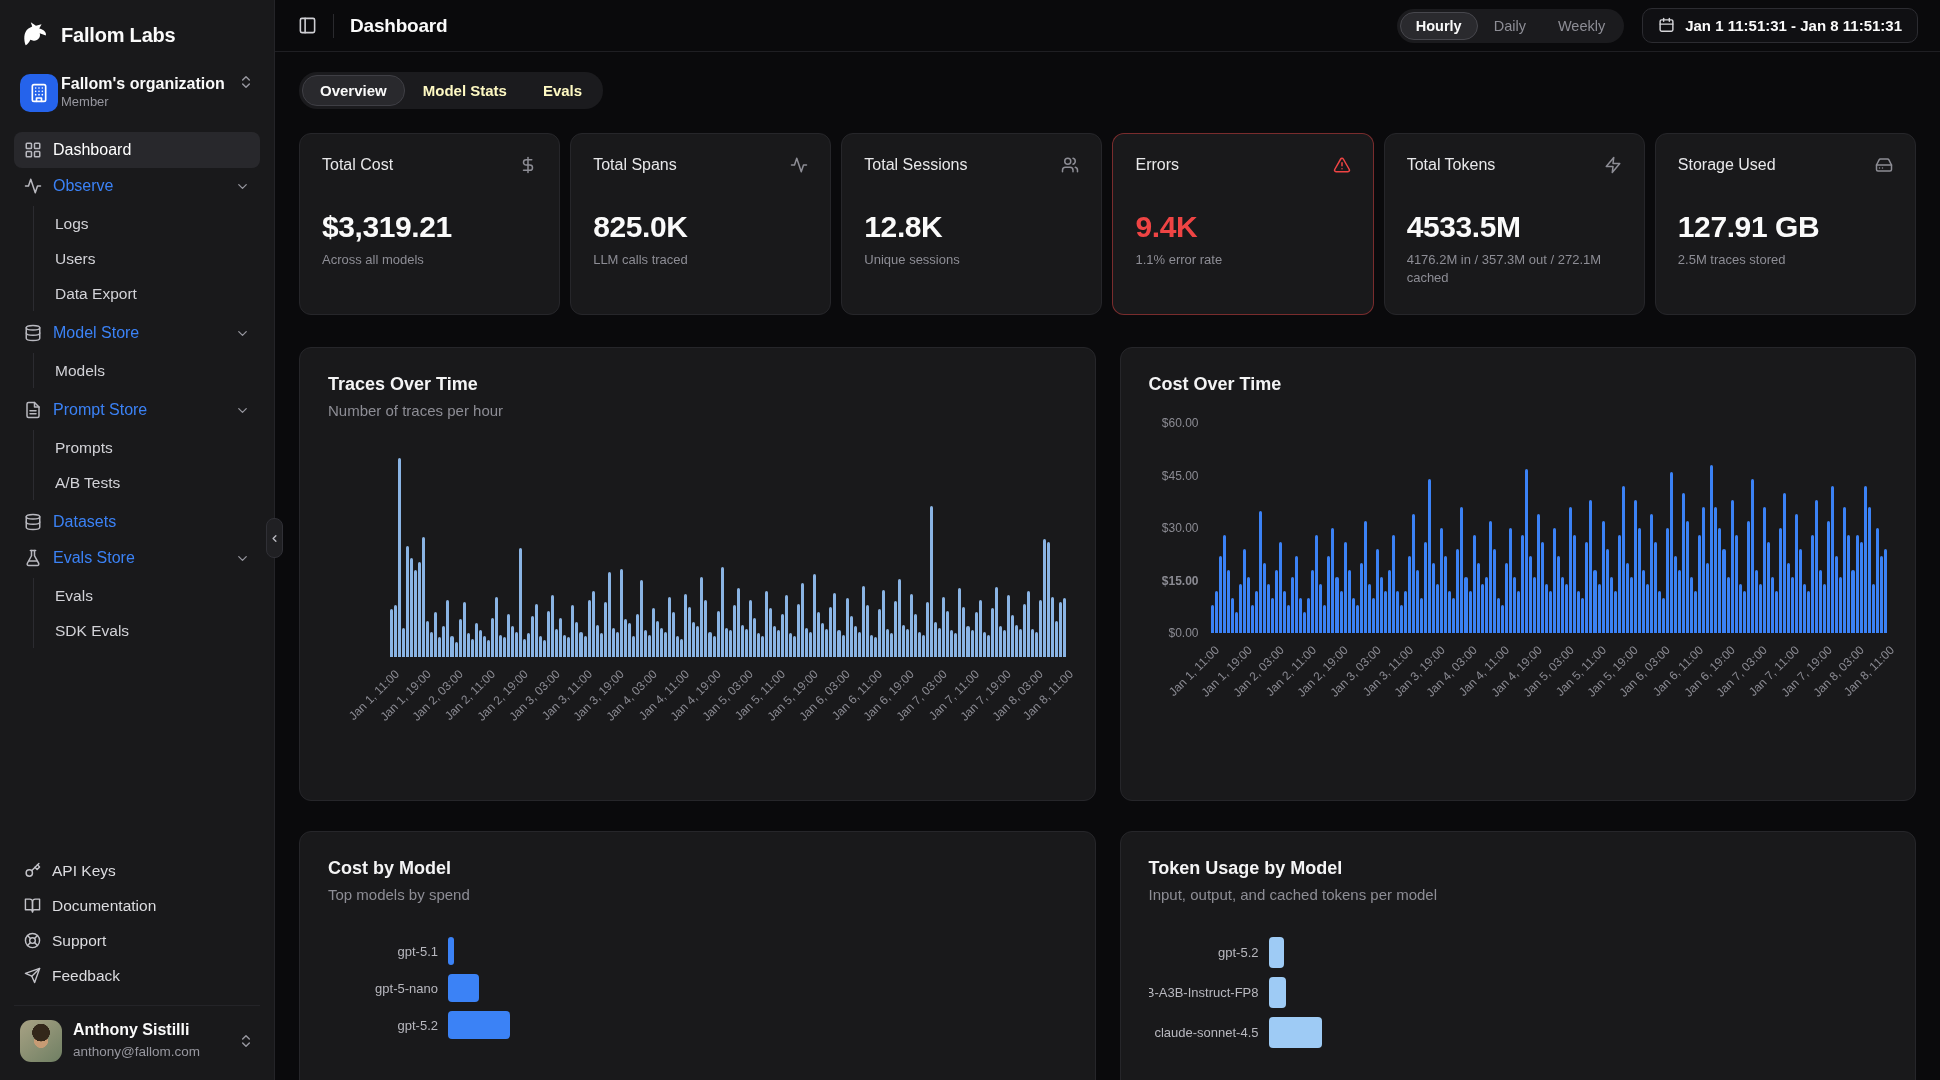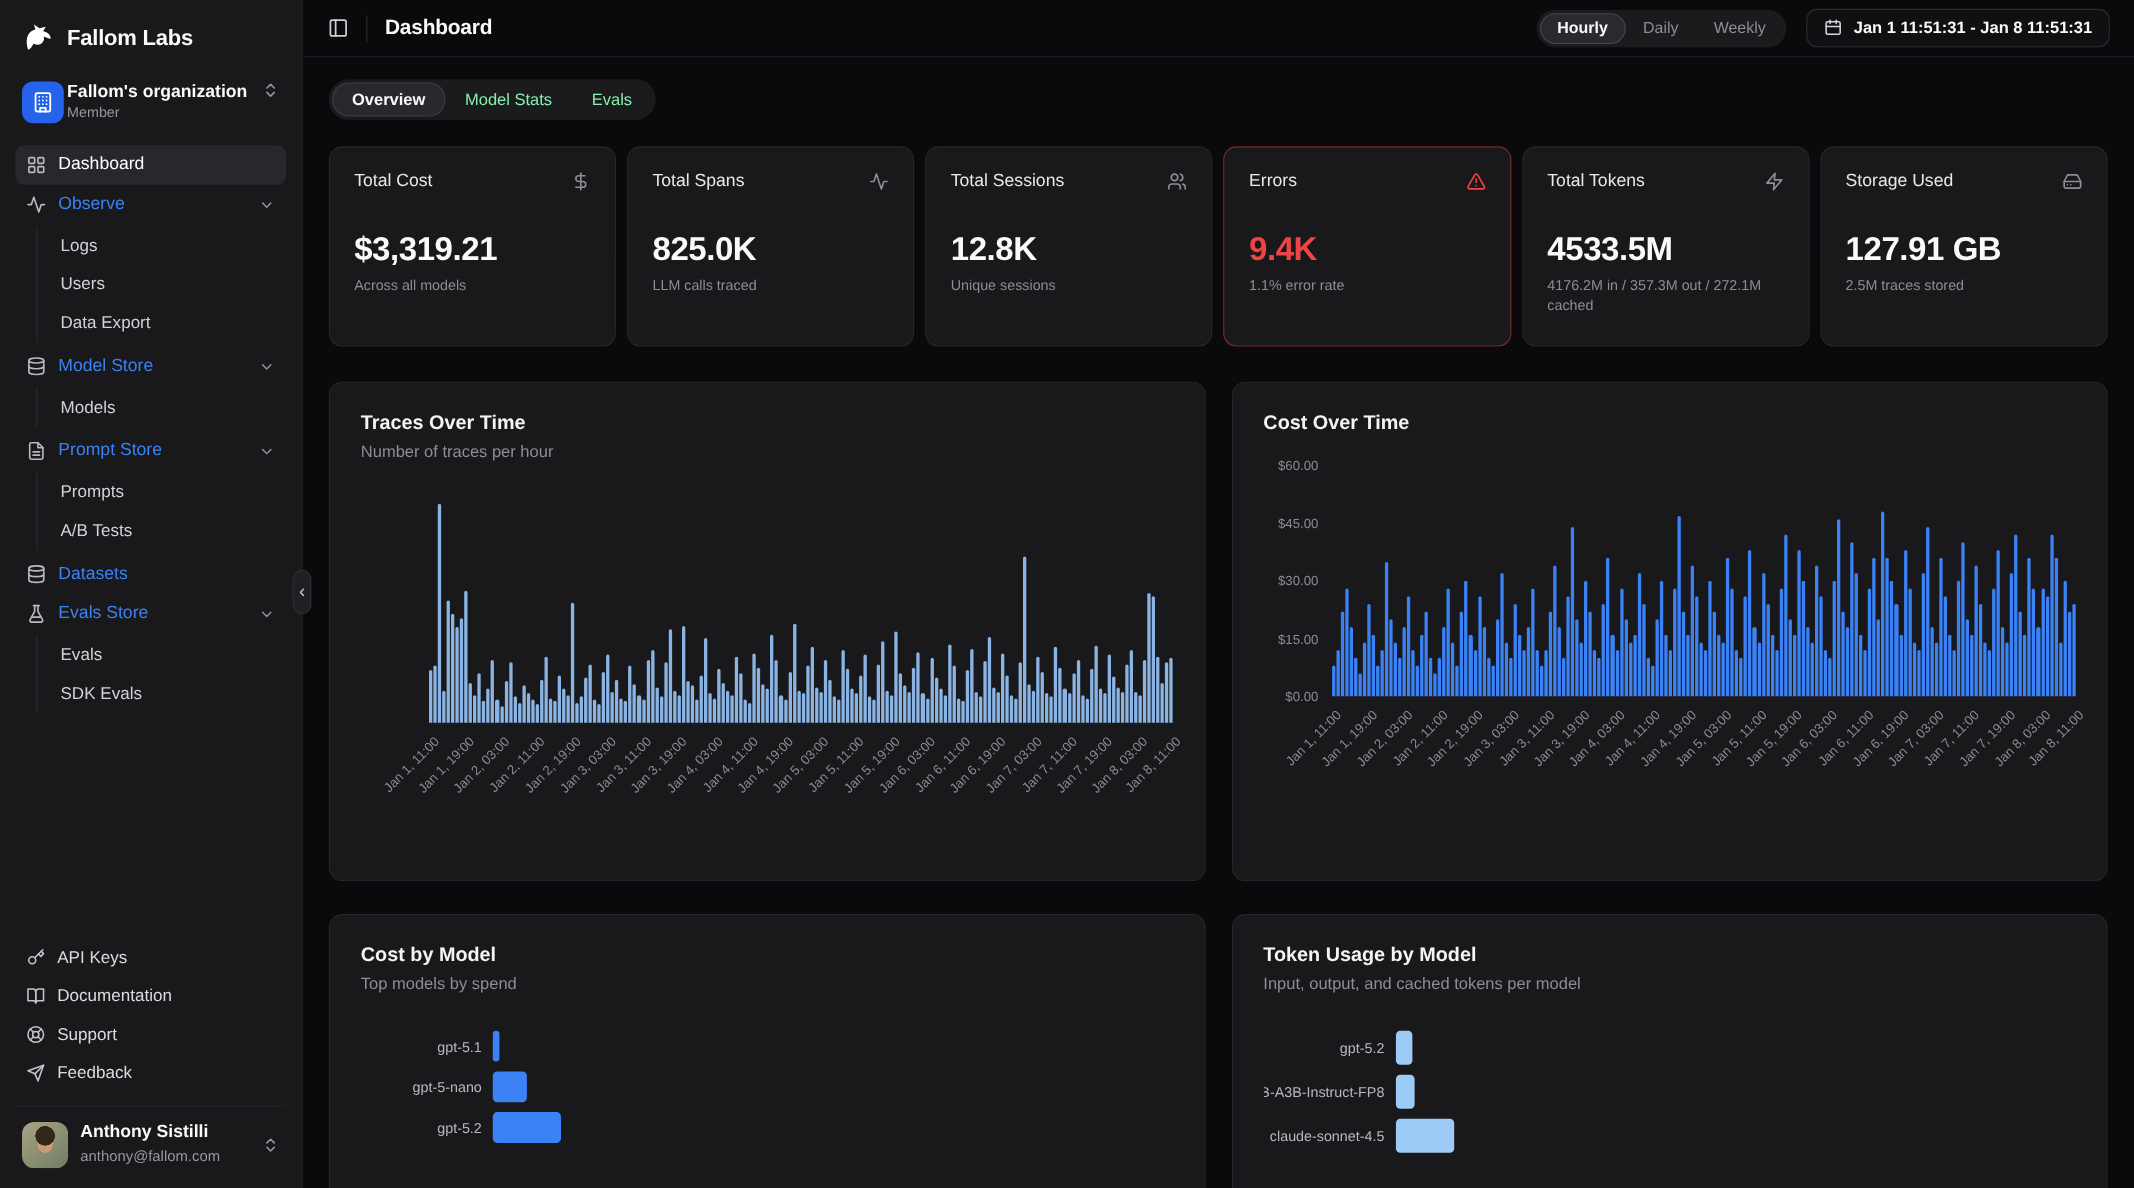--- a/index.html
+++ b/index.html
@@ -75,22 +75,22 @@
   .seg-btn.active { background:#2a2a2e; border-color:#47474d; color:#fafafa; font-weight:700; }
 
   .date-btn { display:flex; align-items:center; gap:10px; background:#101013; border:1px solid #2c2c31;
     border-radius:10px; padding:8px 15px; color:#fafafa; font-size:15px; font-weight:700;
     font-family:inherit; cursor:pointer; }
   .date-btn svg { width:17px; height:17px; color:#d6d6da; }
 
   .content { padding:20px 24px 0; flex:1; overflow:hidden; }
 
   .tabs { display:inline-flex; background:#1b1b1e; border-radius:18px; padding:3px; }
-  .tab-btn { border:1px solid transparent; background:transparent; color:#86efac; font-size:15px;
-    font-family:inherit; padding:6px 17px; border-radius:15px; cursor:pointer; }
+  .tab-btn { border:1px solid transparent; background:transparent; color:#fef9c3; font-size:15px;
+    font-family:inherit; padding:6px 17px; border-radius:15px; cursor:pointer;font-weight:bold; }
   .tab-btn.active { background:#29292d; border-color:#3f3f45; color:#fafafa; font-weight:600; }
 
   .stats-grid { margin-top:24px; display:grid; grid-template-columns:repeat(6,1fr); gap:10px; }
   .stat-card { background:#19191b; border:1px solid #26262a; border-radius:12px;
     padding:22px 22px; height:182px; }
   .stat-card.error { border-color:rgba(239,68,68,0.45); }
   .stat-top { display:flex; align-items:center; justify-content:space-between; }
   .stat-label { font-size:16px; color:#e8e8ea; }
   .stat-icon { width:18px; height:18px; color:#8d8d95; }
   .stat-icon svg { width:18px; height:18px; }
@@ -622,21 +622,21 @@
               </div>
             </div>
         </div>
         <div class="chart-card">
           <div class="chart-title">Cost Over Time</div>
           <div class="vchart">
               <div class="yaxis">
                 <div class="ytick" style="top: 0%;">$60.00</div>
                 <div class="ytick" style="top: 25%;">$45.00</div>
                 <div class="ytick" style="top: 50%;">$30.00</div>
-                <div class="ytick" style="top: 75%;">$15.00</div>
+                <div class="ytick" style="top: 75%; font-weight: bold;">$15.00</div>
                 <div class="ytick" style="top: 100%;">$0.00</div>
               </div>
               <div class="plot">
                 <div class="vbar" style="height: 13.3333%; background: rgb(59, 130, 246);"></div>
                 <div class="vbar" style="height: 20%; background: rgb(59, 130, 246);"></div>
                 <div class="vbar" style="height: 36.6667%; background: rgb(59, 130, 246);"></div>
                 <div class="vbar" style="height: 46.6667%; background: rgb(59, 130, 246);"></div>
                 <div class="vbar" style="height: 30%; background: rgb(59, 130, 246);"></div>
                 <div class="vbar" style="height: 16.6667%; background: rgb(59, 130, 246);"></div>
                 <div class="vbar" style="height: 10%; background: rgb(59, 130, 246);"></div>

